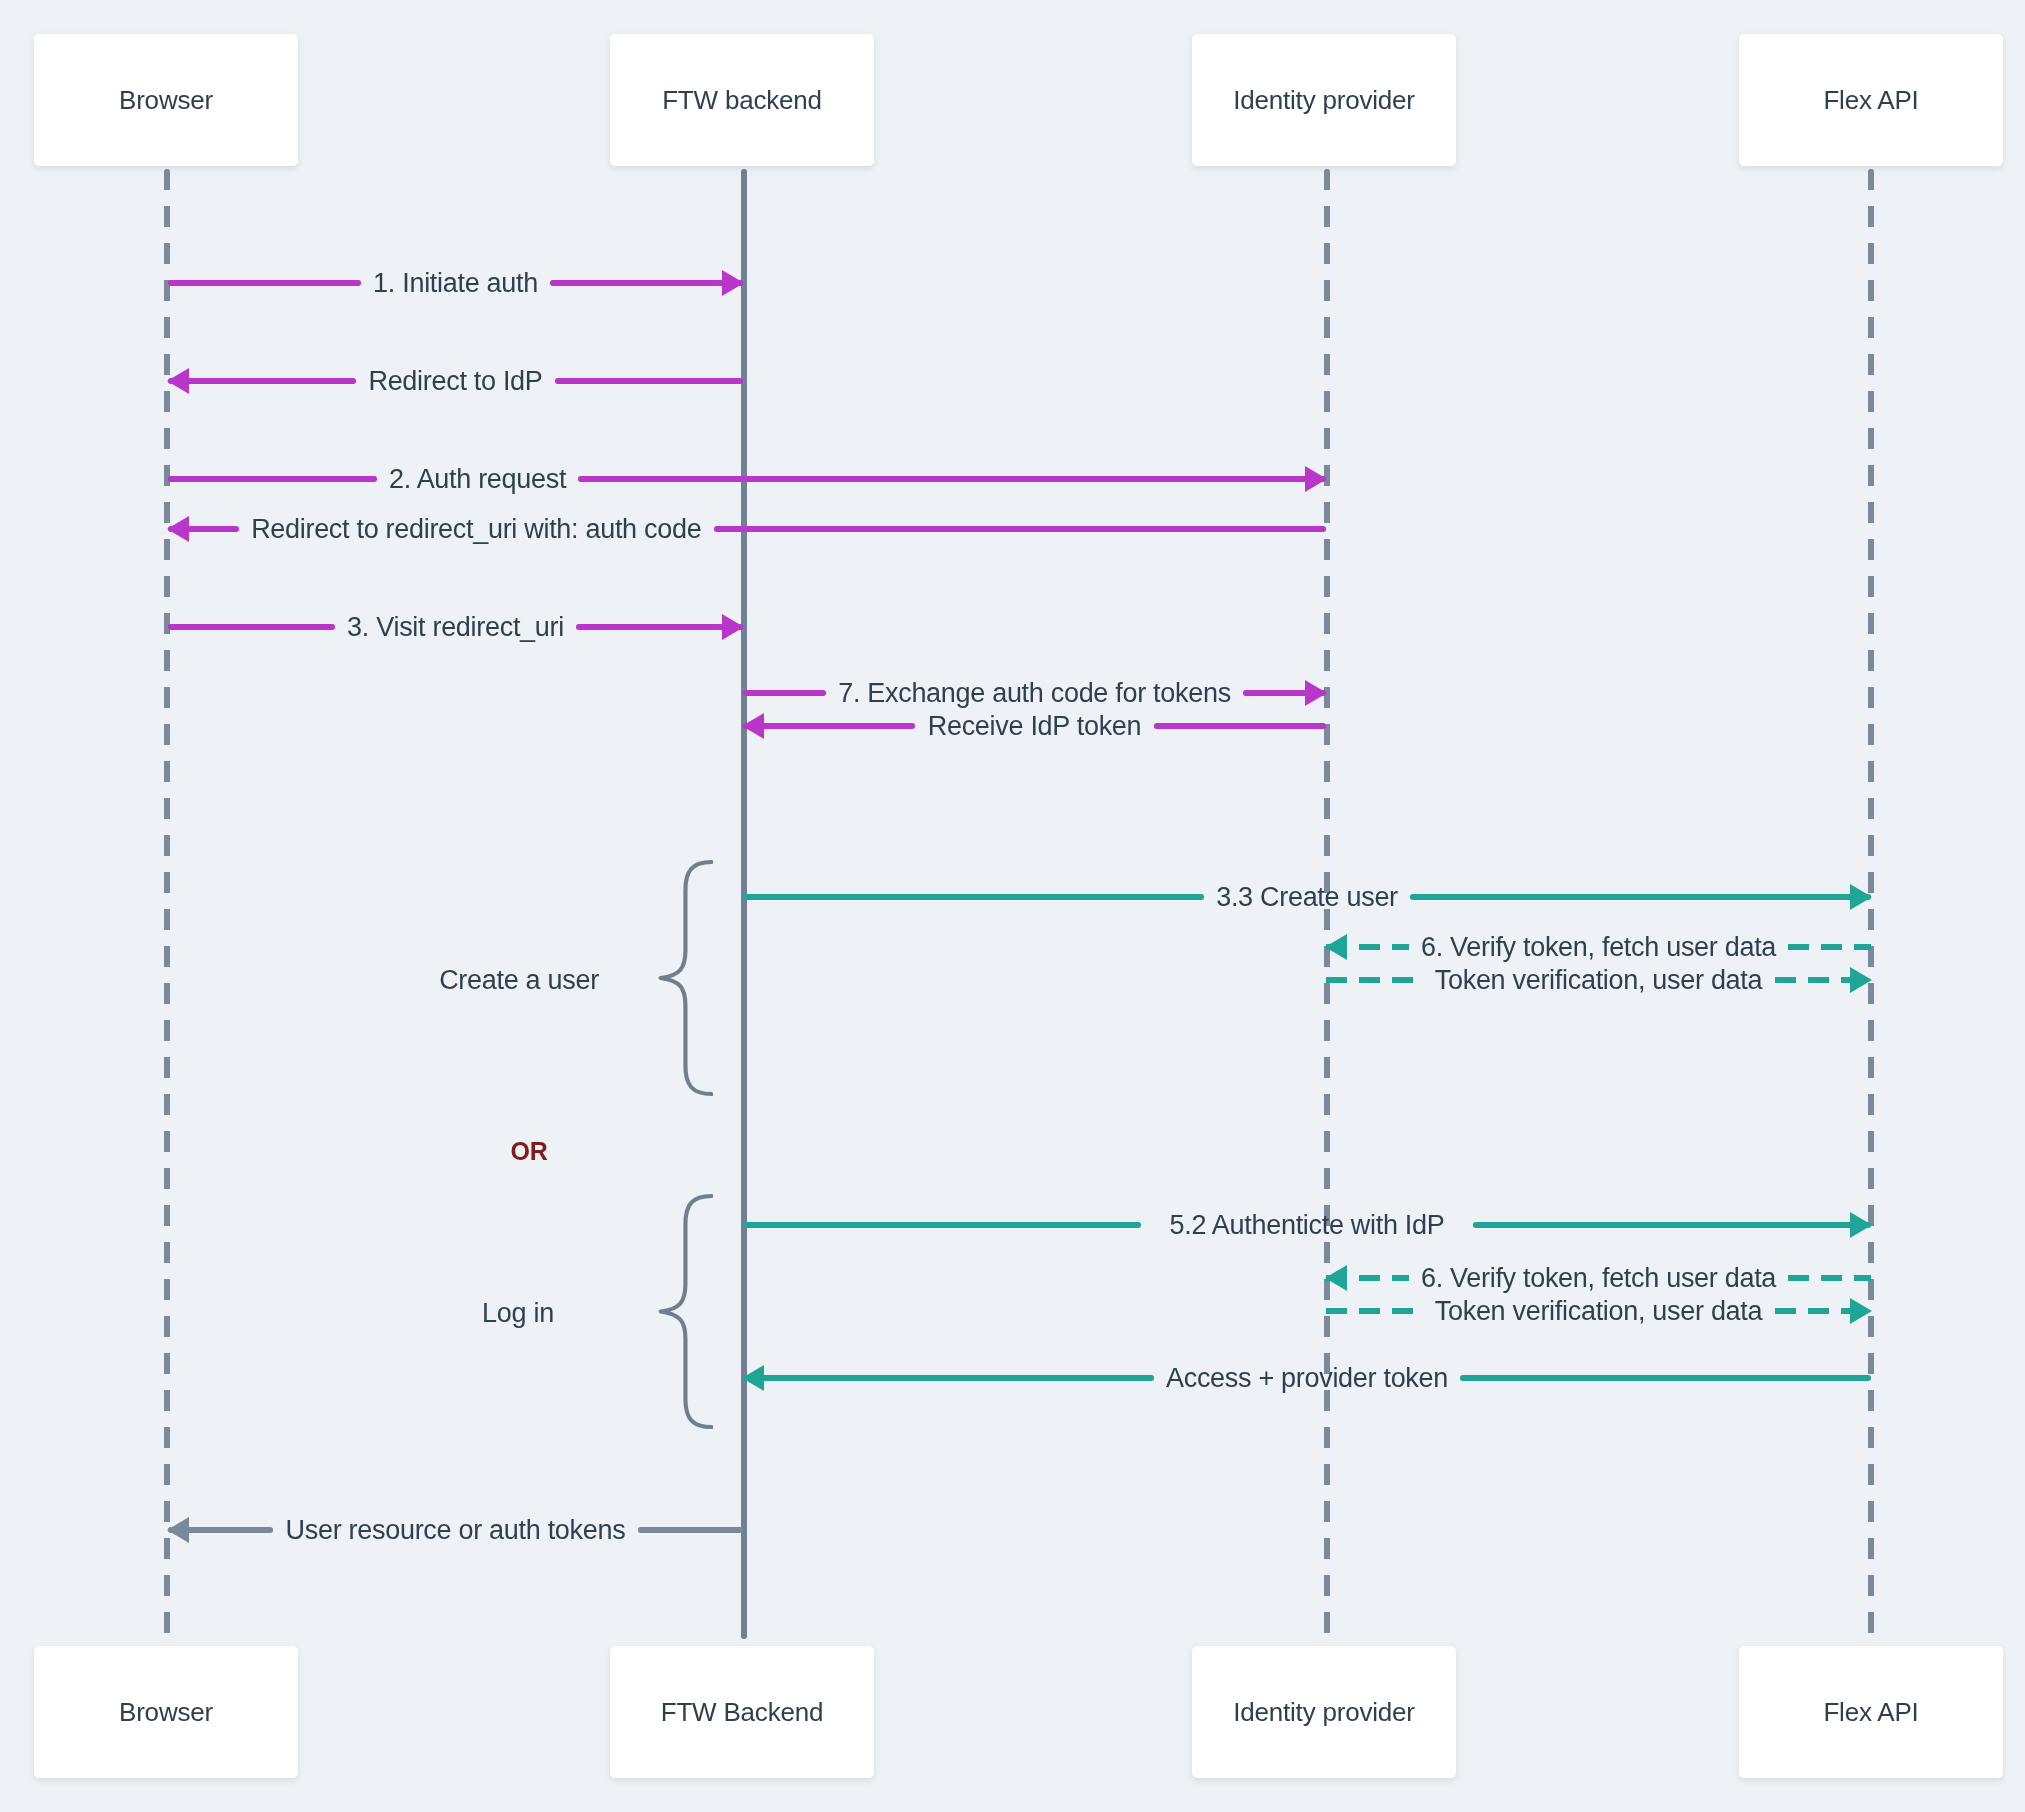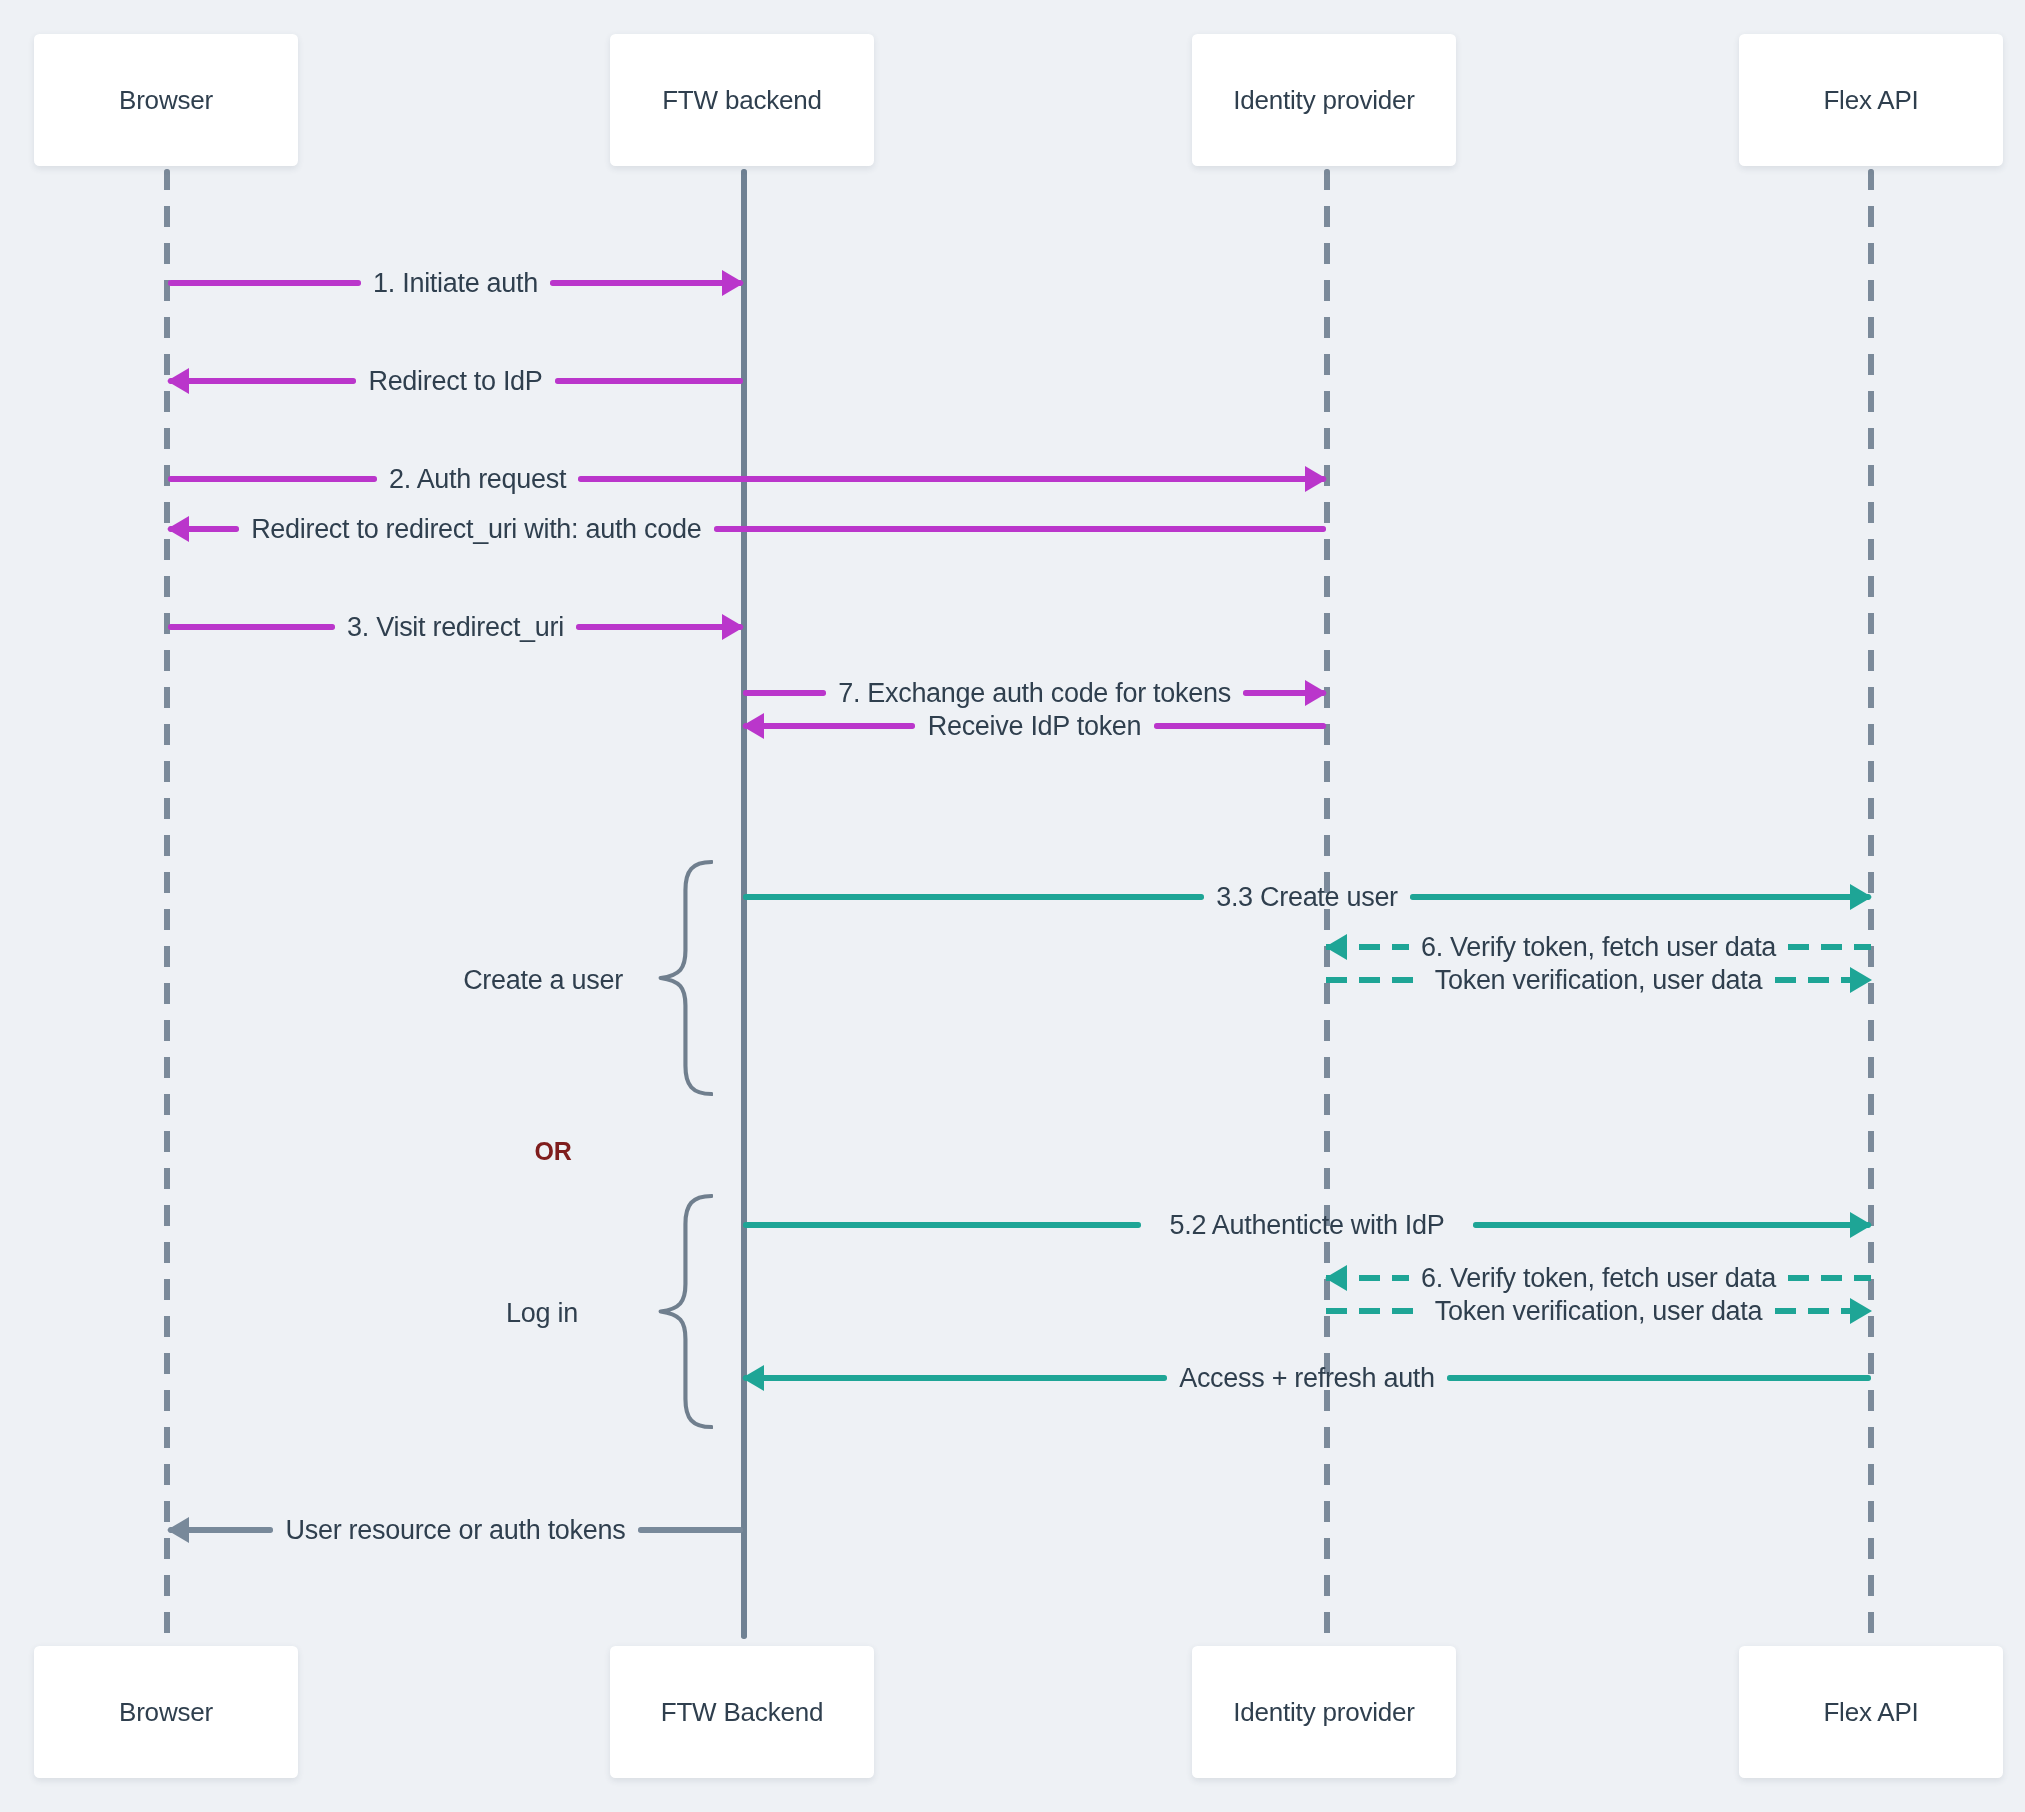--- a/index.html
+++ b/index.html
@@ -96,21 +96,20 @@
     stroke-width:6;
     stroke-linecap:round;
     stroke-linejoin:round;
   }
   .annot{
     position:absolute;
     transform:translate(-50%,-50%);
     font-size:27px;
     letter-spacing:-0.3px;
     white-space:nowrap;
-    margin-left:24px;
   }
   .annot.or{
     font-size:25px;
     font-weight:600;
     color:#7f1d1d;
   }
 </style>
 </head>
 <body>
 
@@ -234,21 +233,21 @@
 
   <div class="msg teal dashed" style="left:1326px;top:1296px;width:545px;">
     <div class="seg"></div>
     <span class="lbl">Token verification, user data</span>
     <div class="seg"></div>
     <div class="head r"></div>
   </div>
 
   <div class="msg teal" style="left:743px;top:1363px;width:1128px;">
     <div class="seg"></div>
-    <span class="lbl">Access + refresh auth</span>
+    <span class="lbl">Access + provider token</span>
     <div class="seg"></div>
     <div class="head l"></div>
   </div>
 
   <div class="msg gray" style="left:168px;top:1515px;width:575px;">
     <div class="seg"></div>
     <span class="lbl">User resource or auth tokens</span>
     <div class="seg"></div>
     <div class="head l"></div>
   </div>

